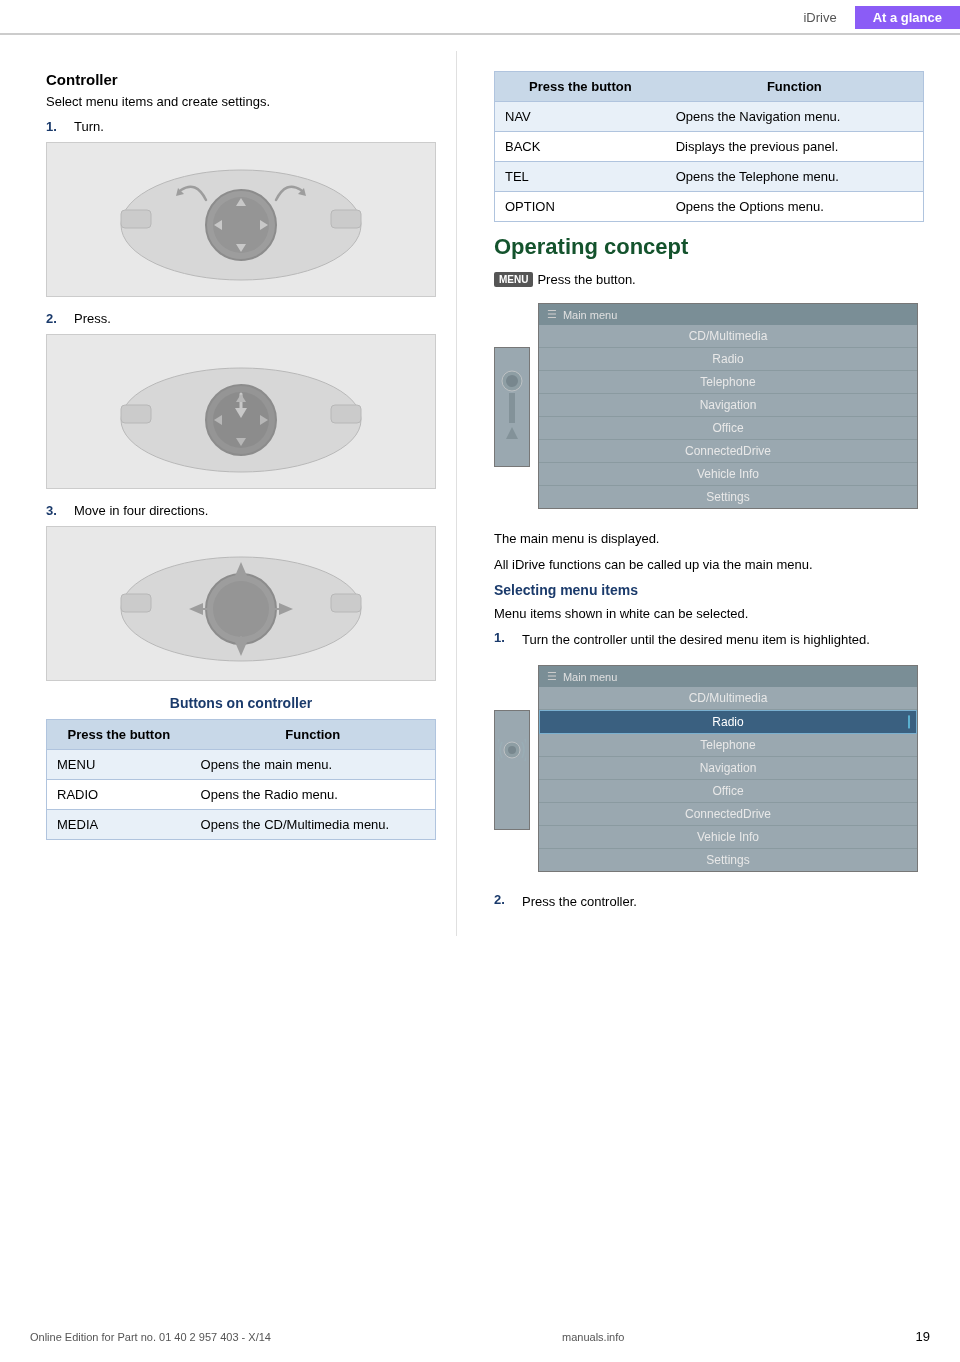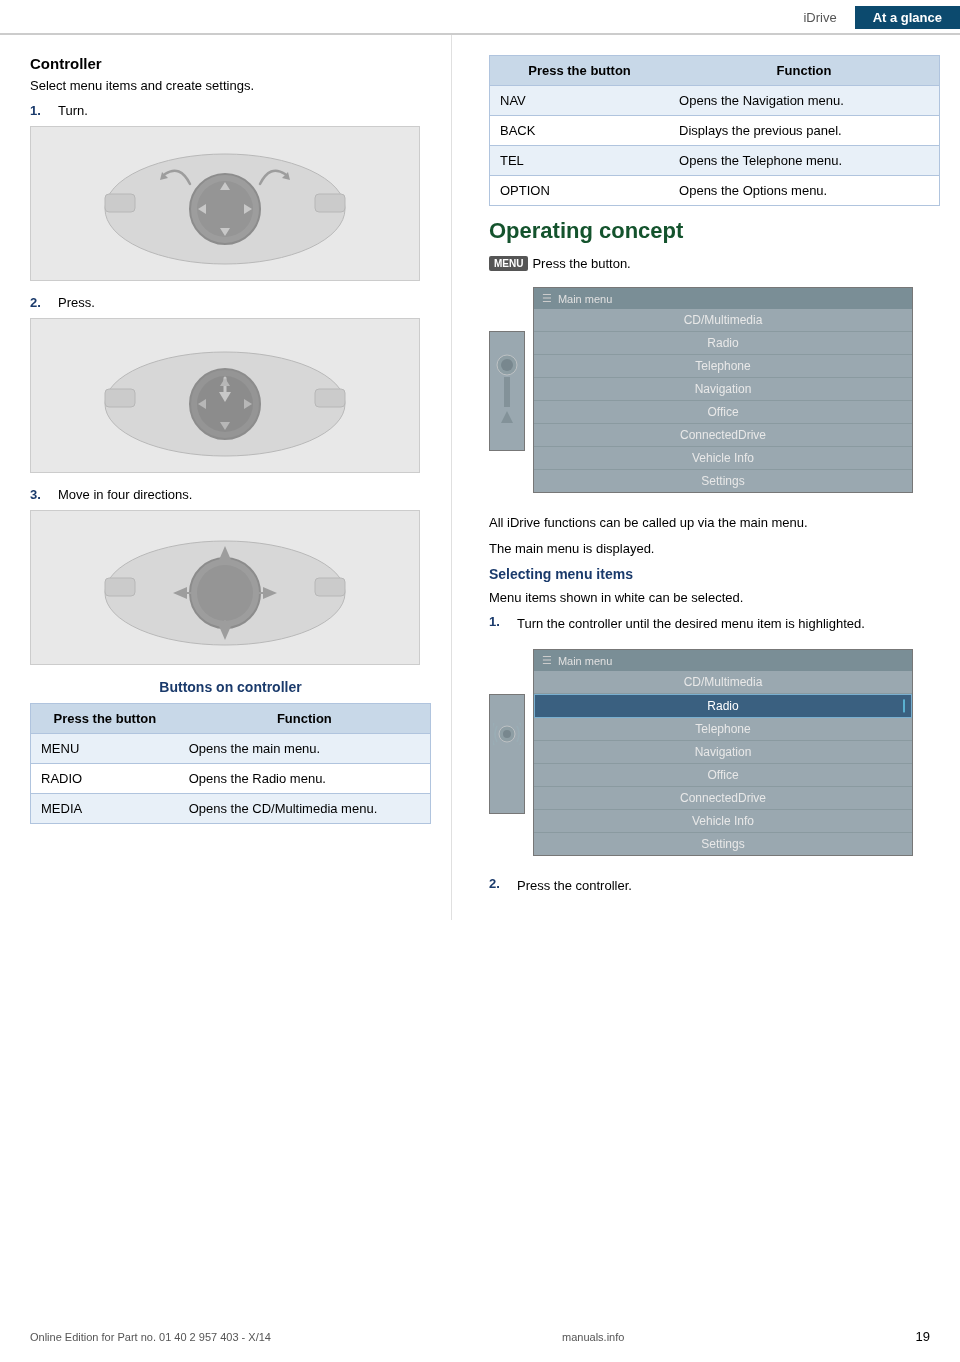--- a/index.html
+++ b/index.html
@@ -27,33 +27,33 @@
       gap: 0;
     }
     .header-tab-idrive {
       background: #fff;
       color: #555;
       padding: 4px 18px;
       font-size: 13px;
       border: none;
     }
     .header-tab-ataglance {
-      background: #0c4a6e;
+      background: #8b5cf6;
       color: #fff;
       padding: 4px 18px;
       font-size: 13px;
       border: none;
       font-weight: bold;
     }
 
     
     .main-content {
       display: flex;
       gap: 17px;
-      padding: 0;
+      padding: 16px;
     }
     .left-col {
       width: 460px;
       padding: 20px 20px 20px 30px;
       border-right: 1px solid #e0e0e0;
     }
     .right-col {
       width: 500px;
       padding: 20px 20px 20px 20px;
     }
@@ -479,22 +479,22 @@
         <div class="menu-item-row">Radio</div>
         <div class="menu-item-row">Telephone</div>
         <div class="menu-item-row">Navigation</div>
         <div class="menu-item-row">Office</div>
         <div class="menu-item-row">ConnectedDrive</div>
         <div class="menu-item-row">Vehicle Info</div>
         <div class="menu-item-row">Settings</div>
       </div>
     </div>
 
+    <div class="body-text">The main menu is displayed.</div>
     <div class="body-text">All iDrive functions can be called up via the main menu.</div>
-    <div class="body-text">The main menu is displayed.</div>
 
     <div class="blue-section-title">Selecting menu items</div>
     <div class="body-text">Menu items shown in white can be selected.</div>
 
     <div class="right-step">
       <span class="right-step-num">1.</span>
       <span class="right-step-text">Turn the controller until the desired menu item is highlighted.</span>
     </div>
 
     <div class="menu-screenshot-with-icon">

